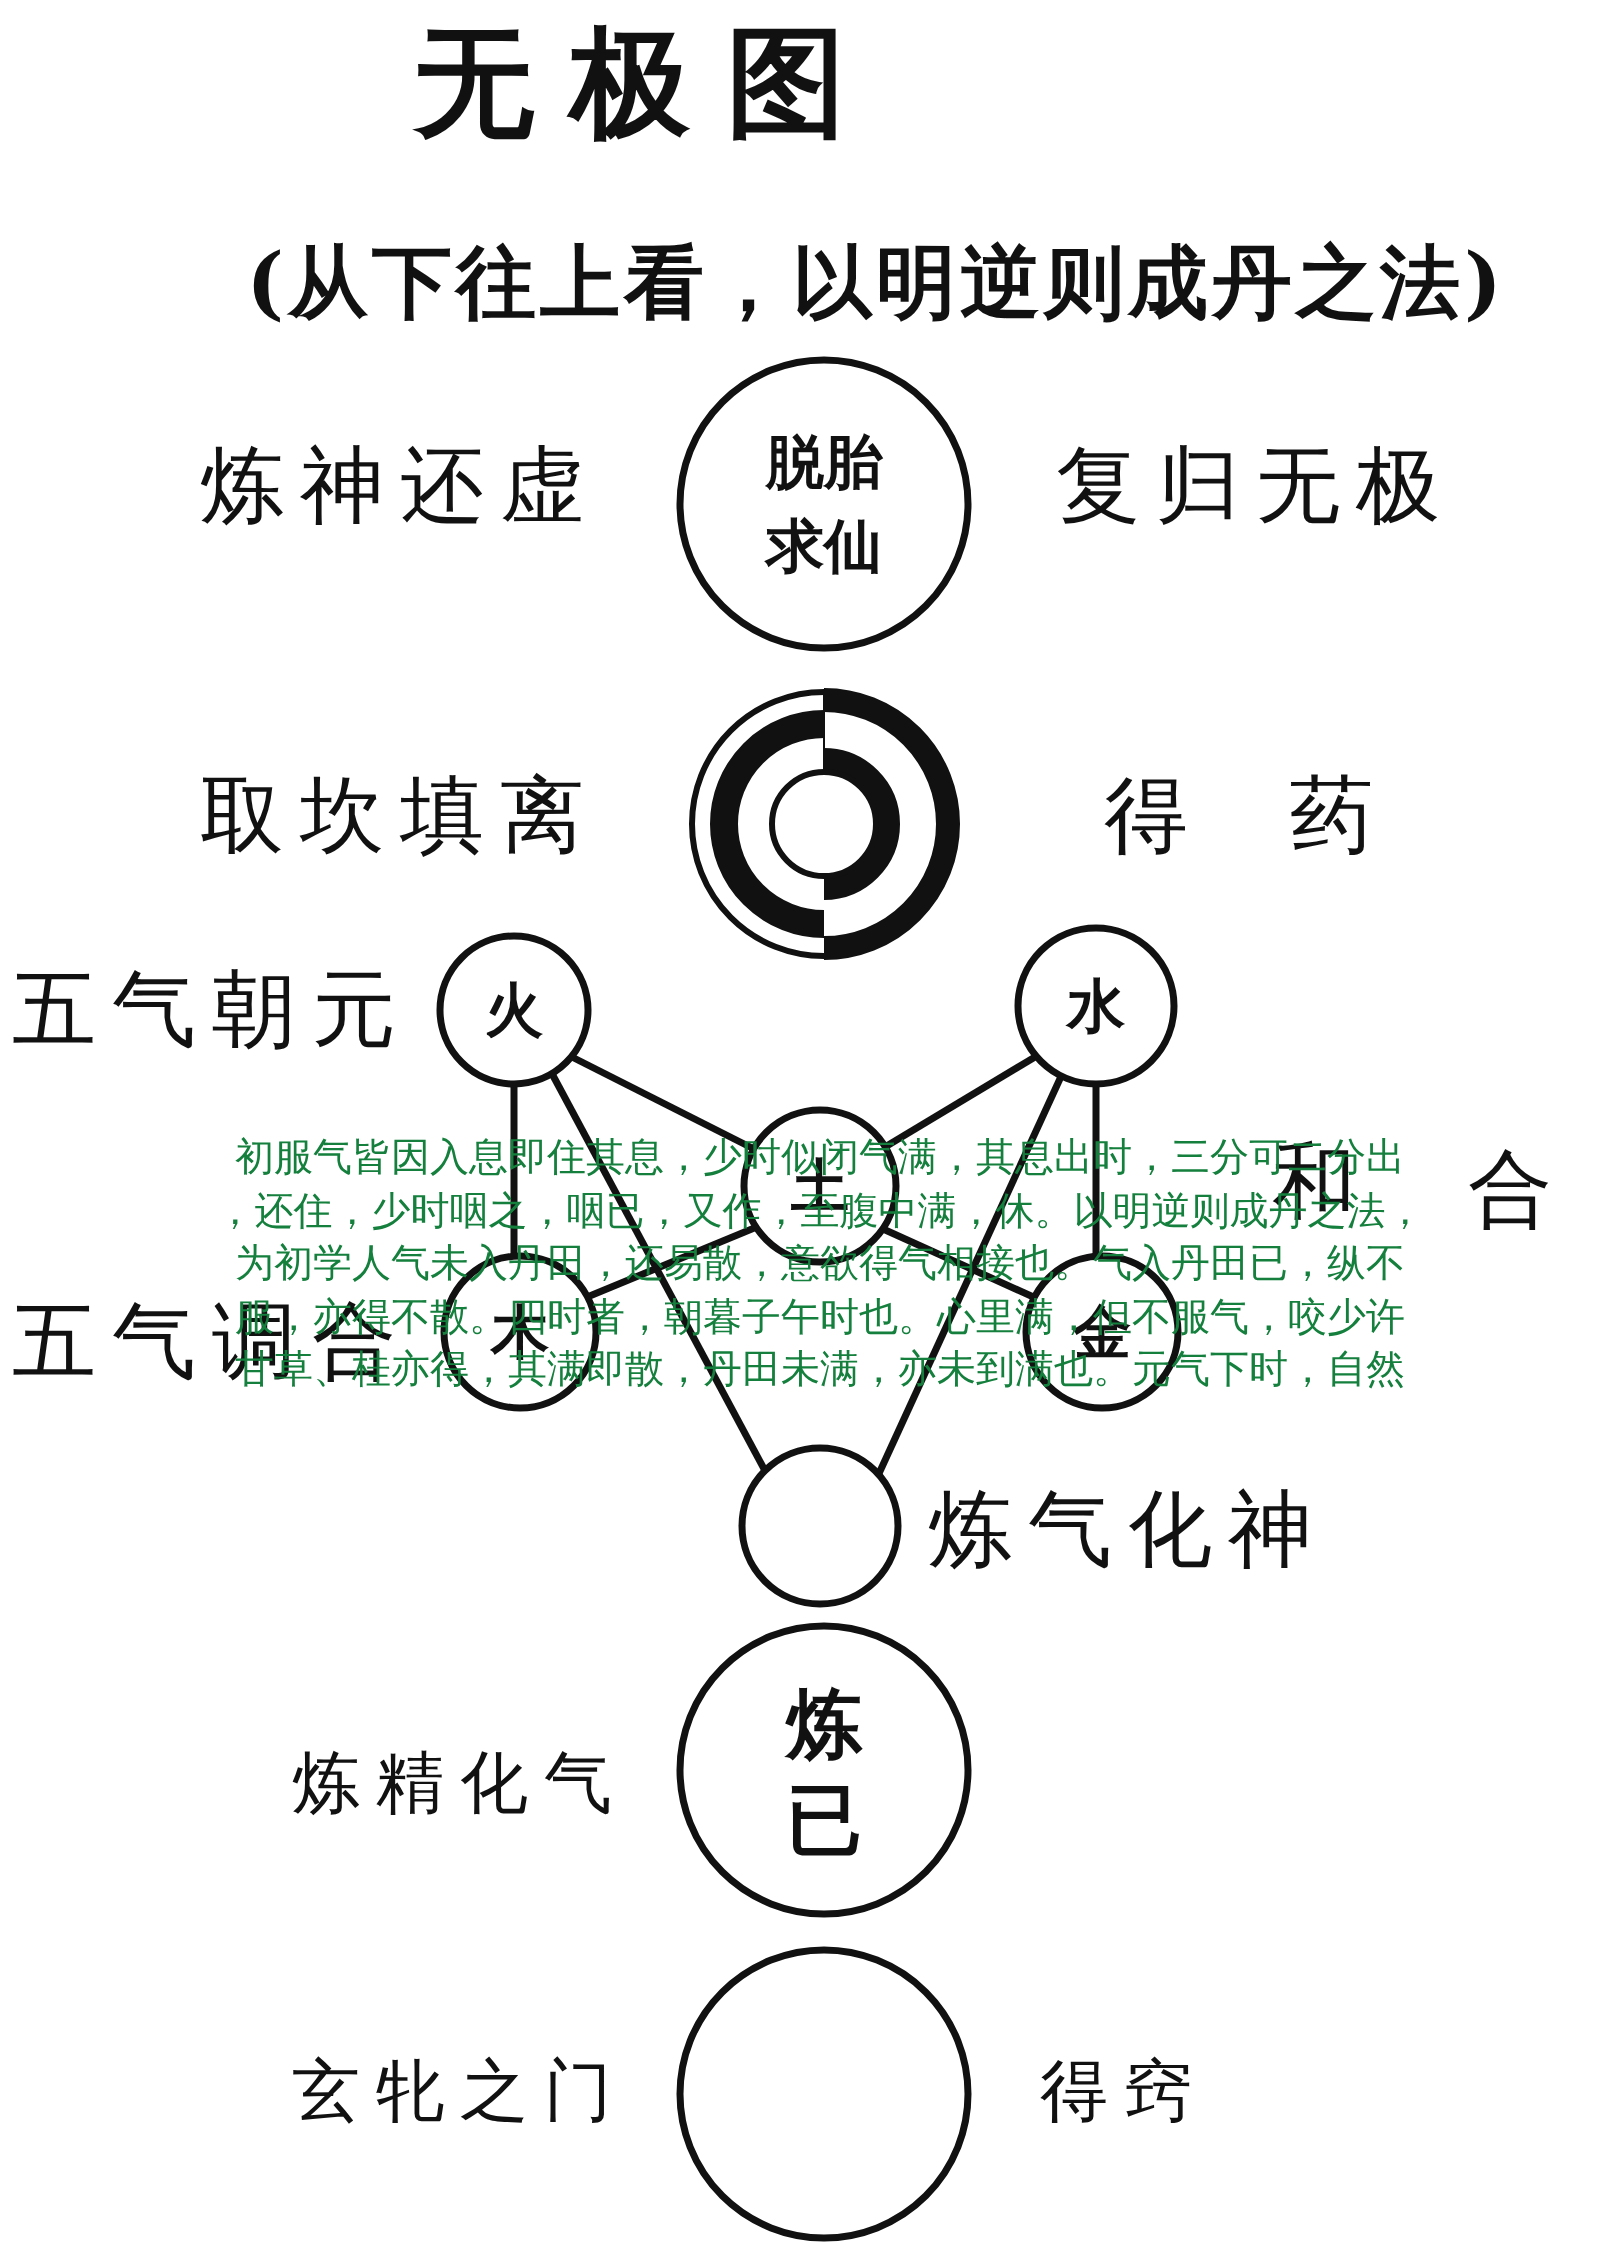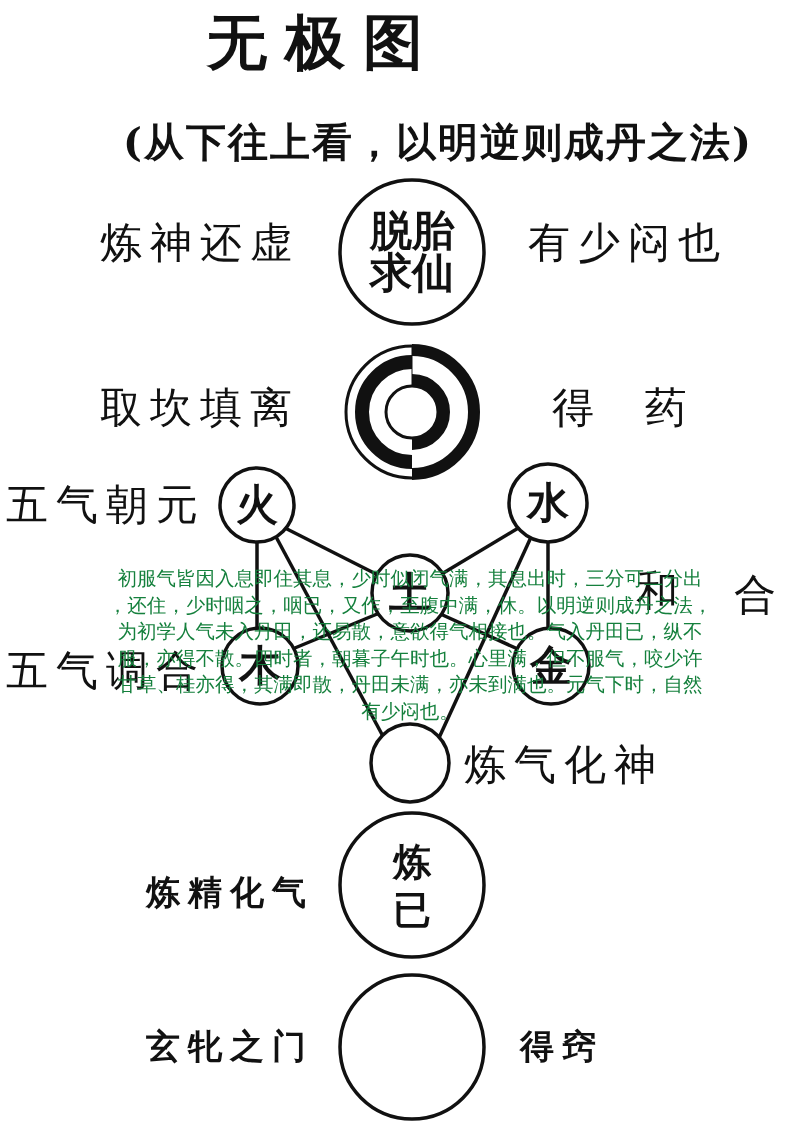--- a/index.html
+++ b/index.html
@@ -2,23 +2,23 @@
 <html><head>
 <meta charset="utf-8">
 <style>
   html, body { margin: 0; padding: 0; background: #ffffff; }
   body { width: 800px; height: 1123px; position: relative; overflow: hidden;
          font-family: "DejaVu Serif", "Liberation Serif", serif; color: #111; }
   .abs { position: absolute; }
   .title { left: 0; width: 648px; top: 2px; text-align: center; font-size: 60px; font-weight: bold; letter-spacing: 18px; line-height: 80px; }
   .subtitle { left: 0; width: 800px; top: 112px; text-align: center; font-size: 40px; font-weight: bold; line-height: 60px; letter-spacing: 2px; white-space: nowrap; padding-left: 38px; }
   .label { font-size: 42px; font-weight: normal; letter-spacing: 8px; line-height: 50px; white-space: nowrap; }
-  .label-sm { font-size: 34px; font-weight: bold; letter-spacing: 8px; line-height: 44px; white-space: nowrap; }
+  .label-sm { font-size: 34px; font-weight: normal; letter-spacing: 8px; line-height: 44px; white-space: nowrap; }
   svg.diagram { position: absolute; left: 0; top: 0; }
-  .circle-text { font-size: 42px; font-weight: bold; text-align: center; line-height: 42px; }
+  .circle-text { font-size: 29px; font-weight: bold; text-align: center; line-height: 42px; }
   .note { left: 30px; width: 760px; top: 566px; color: #15803d;
           font-family: "DejaVu Sans", "Liberation Sans", sans-serif;
           font-size: 19.5px; line-height: 26.5px; text-align: center; }
   .note span { display: block; white-space: nowrap; }
 </style>
 </head>
 <body>
 
 <div class="abs title">无极图</div>
 <div class="abs subtitle">(从下往上看，以明逆则成丹之法)</div>
@@ -57,21 +57,21 @@
   <circle cx="551" cy="666" r="38" fill="#fff" stroke="#111" stroke-width="3.5"></circle>
 
   <circle cx="410" cy="763" r="39" fill="#fff" stroke="#111" stroke-width="3.5"></circle>
 
   <circle cx="412" cy="885" r="72" fill="#fff" stroke="#111" stroke-width="3.5"></circle>
 
   <circle cx="412" cy="1047" r="72" fill="#fff" stroke="#111" stroke-width="3.5"></circle>
 </svg>
 
 <div class="abs label" style="left:100px; top:218px;">炼神还虚</div>
-<div class="abs label" style="left:528px; top:218px;">有少闷也</div>
+<div class="abs label" style="left:528px; top:218px;">复归无极</div>
 <div class="abs circle-text" style="left:362px; top:210px; width:100px;">
   <div>脱胎</div>
   <div>求仙</div>
 </div>
 
 <div class="abs label" style="left:100px; top:383px;">取坎填离</div>
 <div class="abs label" style="left:552px; top:383px; white-space:pre;">得  药</div>
 
 <div class="abs label" style="left:6px; top:480px;">五气朝元</div>
 <div class="abs label" style="left:6px; top:646px;">五气调合</div>
@@ -94,14 +94,13 @@
 
 <div class="abs label-sm" style="left:146px; top:1024px;">玄牝之门</div>
 <div class="abs label-sm" style="left:520px; top:1024px;">得窍</div>
 
 <div class="abs note">
   <span>初服气皆因入息即住其息，少时似闭气满，其息出时，三分可二分出</span>
   <span>，还住，少时咽之，咽已，又作，至腹中满，休。以明逆则成丹之法，</span>
   <span>为初学人气未入丹田，还易散，意欲得气相接也。气入丹田已，纵不</span>
   <span>服，亦得不散。四时者，朝暮子午时也。心里满，但不服气，咬少许</span>
   <span>甘草、桂亦得，其满即散，丹田未满，亦未到满也。元气下时，自然</span>
-  <span>有少闷也。</span>
 </div>
 
 </body></html>

